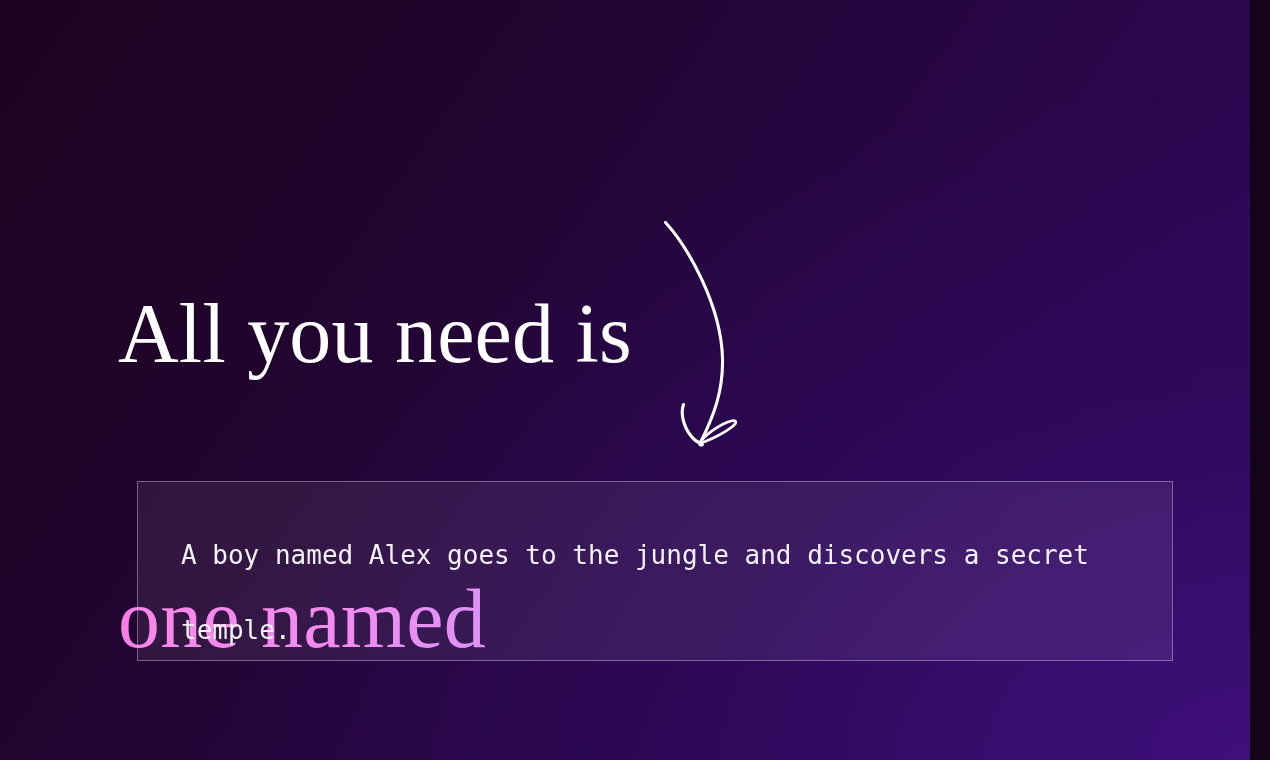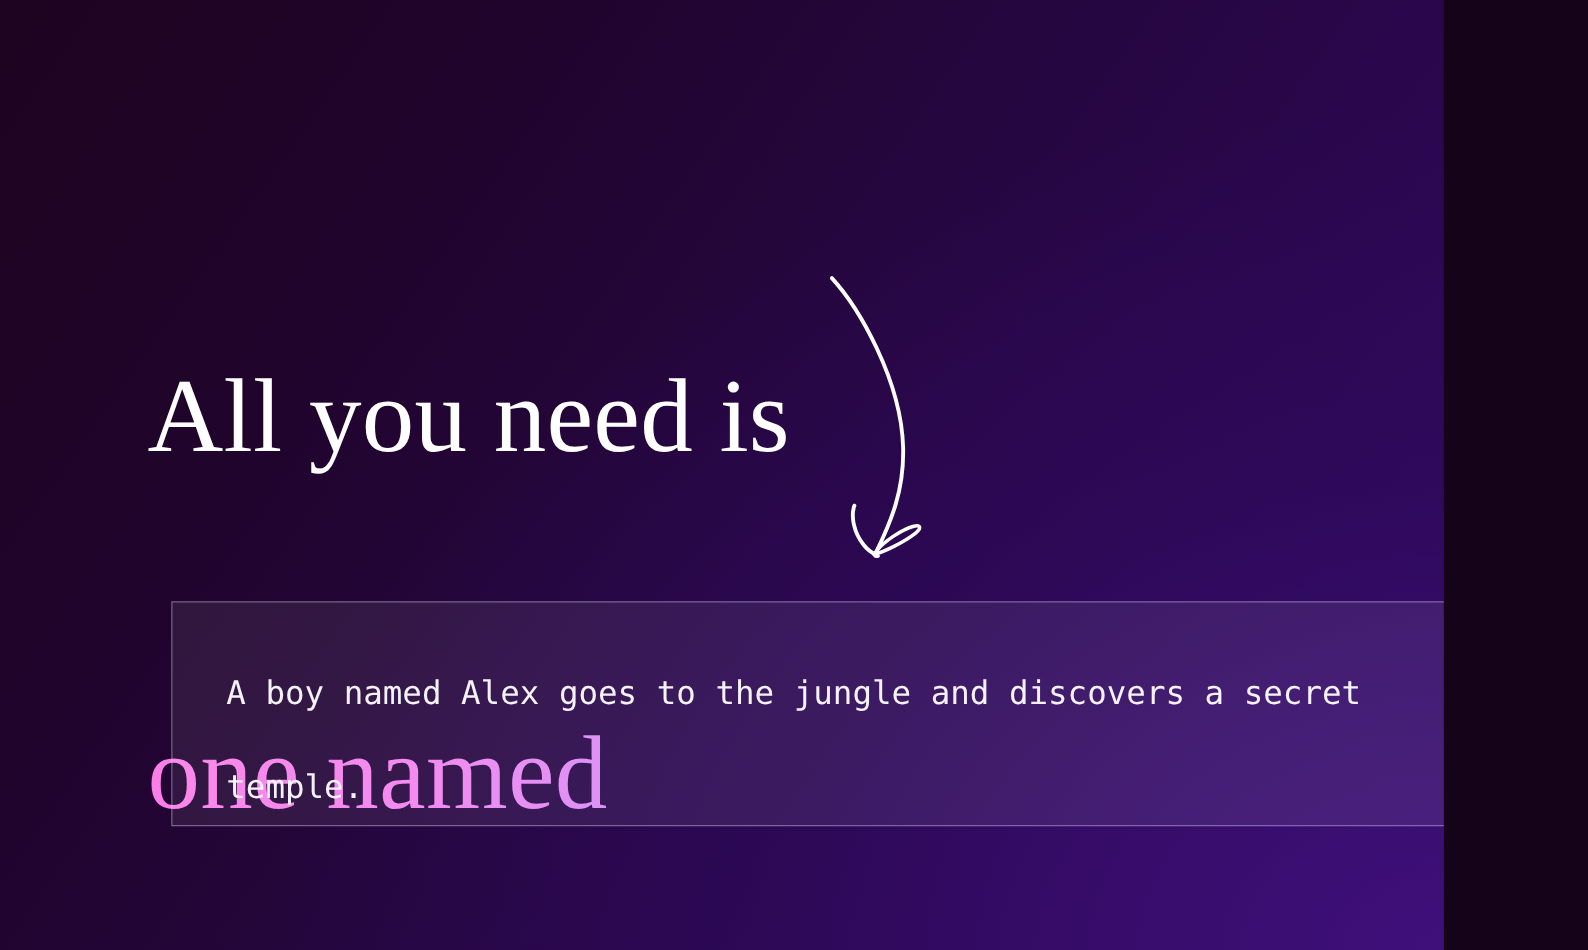--- a/index.html
+++ b/index.html
@@ -3,21 +3,21 @@
 <meta charset="utf-8">
 <style>
   html, body {
     margin: 0;
     padding: 0;
     background: #15031a;
   }
 
   #stage {
     position: relative;
-    width: 1155px;
+    width: 1250px;
     height: 760px;
     overflow: hidden;
     
     background:
       radial-gradient(120% 130% at 100% 100%, rgba(64,16,124,0.95) 0%, rgba(48,10,96,0.55) 38%, rgba(40,6,80,0.0) 68%),
       linear-gradient(125deg, #1e0420 0%, #20042c 26%, #260640 52%, #2b0750 74%, #300a60 100%);
     font-family: "Liberation Sans", sans-serif;
   }
 
   

